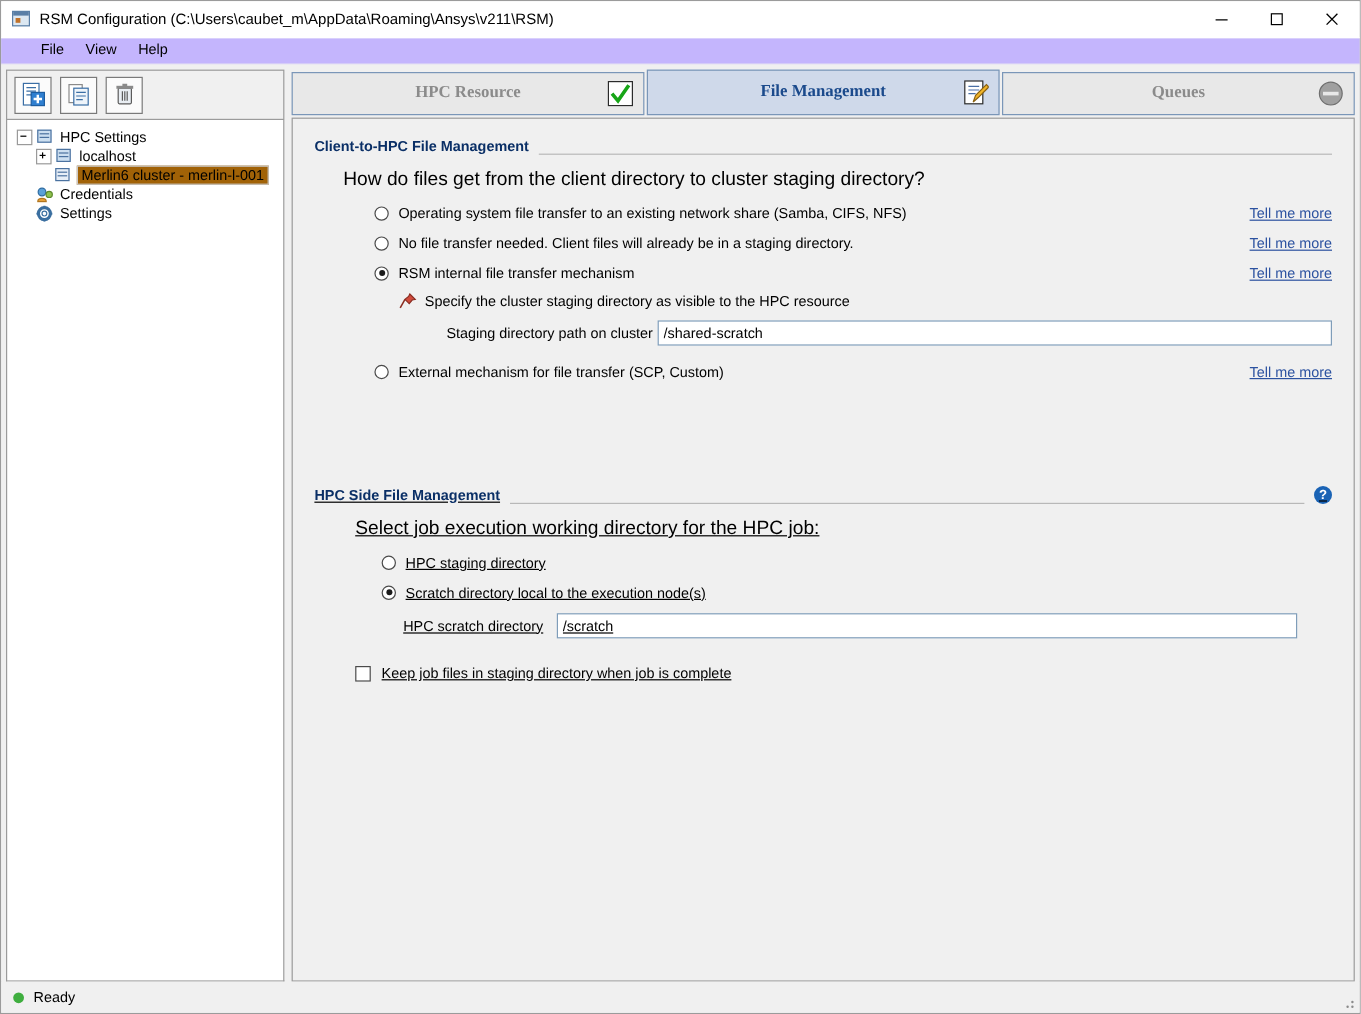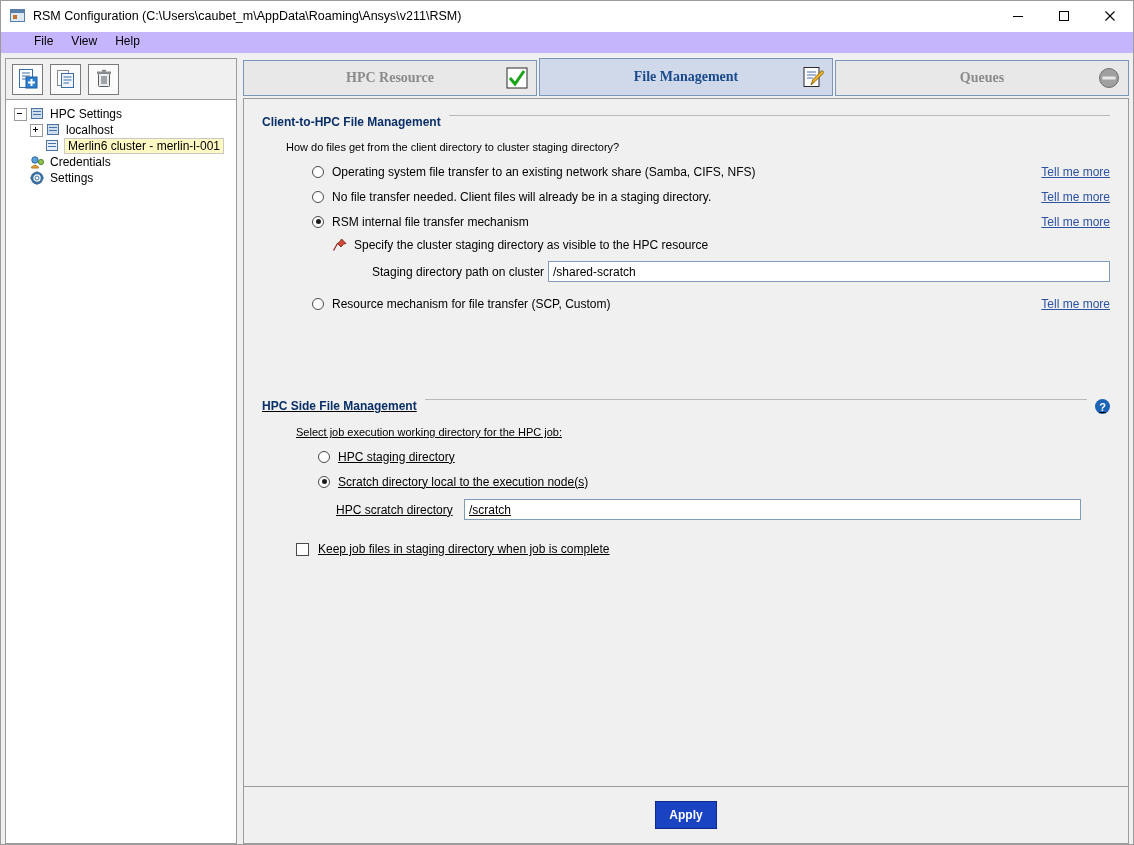--- a/index.html
+++ b/index.html
@@ -207,21 +207,21 @@
     background: #4b72a0;
   }
   .icon-box .ln2 {
     position: absolute;
     left: 1px; top: 5px;
     width: 8px; height: 1px;
     background: #4b72a0;
   }
   .tree-label { color: #000000; }
   .tree-row.selected .tree-label {
-    background: #fef9c3;
+    background: #a16207;
     border: 1px solid #c9c9c9;
     padding: 0 3px;
     margin-left: -1px;
   }
 
   
   .right-pane {
     flex: 1 1 auto;
     display: flex;
     flex-direction: column;
@@ -273,37 +273,37 @@
     margin-top: 2px;
     position: relative;
     padding: 14px 18px 0 18px;
   }
 
   .group {
     margin-top: 2px;
   }
   .group-header {
     display: flex;
-    align-items: flex-start;
+    align-items: flex-end;
     gap: 8px;
   }
   .group-title {
     font-size: 12px;
     font-weight: bold;
     color: #0a2f66;
     white-space: nowrap;
   }
   .group-rule {
     flex: 1 1 auto;
     height: 1px;
     background: #b8b8b8;
   }
   .question {
     margin: 12px 0 6px 24px;
-    font-size: 11px;
+    font-size: 16px;
   }
   .radio-row {
     display: flex;
     align-items: center;
     margin: 0 0 0 50px;
     height: 25px;
     position: relative;
   }
   .radio {
     width: 12px;
@@ -651,21 +651,21 @@
             <span>Specify the cluster staging directory as visible to the HPC resource</span>
           </div>
 
           <div class="field-row">
             <span class="field-label">Staging directory path on cluster</span>
             <input class="text-input" type="text" value="/shared-scratch" style="">
           </div>
 
           <div class="radio-row" style="margin-top:9px;">
             <span class="radio"></span>
-            <span class="radio-label">Resource mechanism for file transfer (SCP, Custom)</span>
+            <span class="radio-label">External mechanism for file transfer (SCP, Custom)</span>
             <span class="tellmore">Tell me more</span>
           </div>
         </div>
 
         <div class="group" style="margin-top:83px;text-decoration:underline;">
           <div class="group-header">
             <span class="group-title">HPC Side File Management</span>
             <span class="group-rule"></span>
             <span class="help-icon">?</span>
           </div>
@@ -686,20 +686,28 @@
             <span class="field-label" style="width:128px;">HPC scratch directory</span>
             <input class="text-input" type="text" style="margin-right: 29px;" value="/scratch">
           </div>
 
           <div class="check-row">
             <span class="checkbox"></span>
             <span>Keep job files in staging directory when job is complete</span>
           </div>
         </div>
 
-        <div class="apply-bar">
-          <div class="apply-btn">Apply</div>
-        </div>
       </div>
     </div>
   </div>
 
+  <div class="statusbar">
+    <span class="status-dot"></span>
+    <span>Ready</span>
+    <span class="grip">
+      <svg width="12" height="12" viewBox="0 0 12 12">
+        <circle cx="10" cy="10" r="1" fill="#8a8a8a"></circle>
+        <circle cx="6" cy="10" r="1" fill="#8a8a8a"></circle>
+        <circle cx="10" cy="6" r="1" fill="#8a8a8a"></circle>
+      </svg>
+    </span>
+  </div>
 </div>
 
 </body></html>

